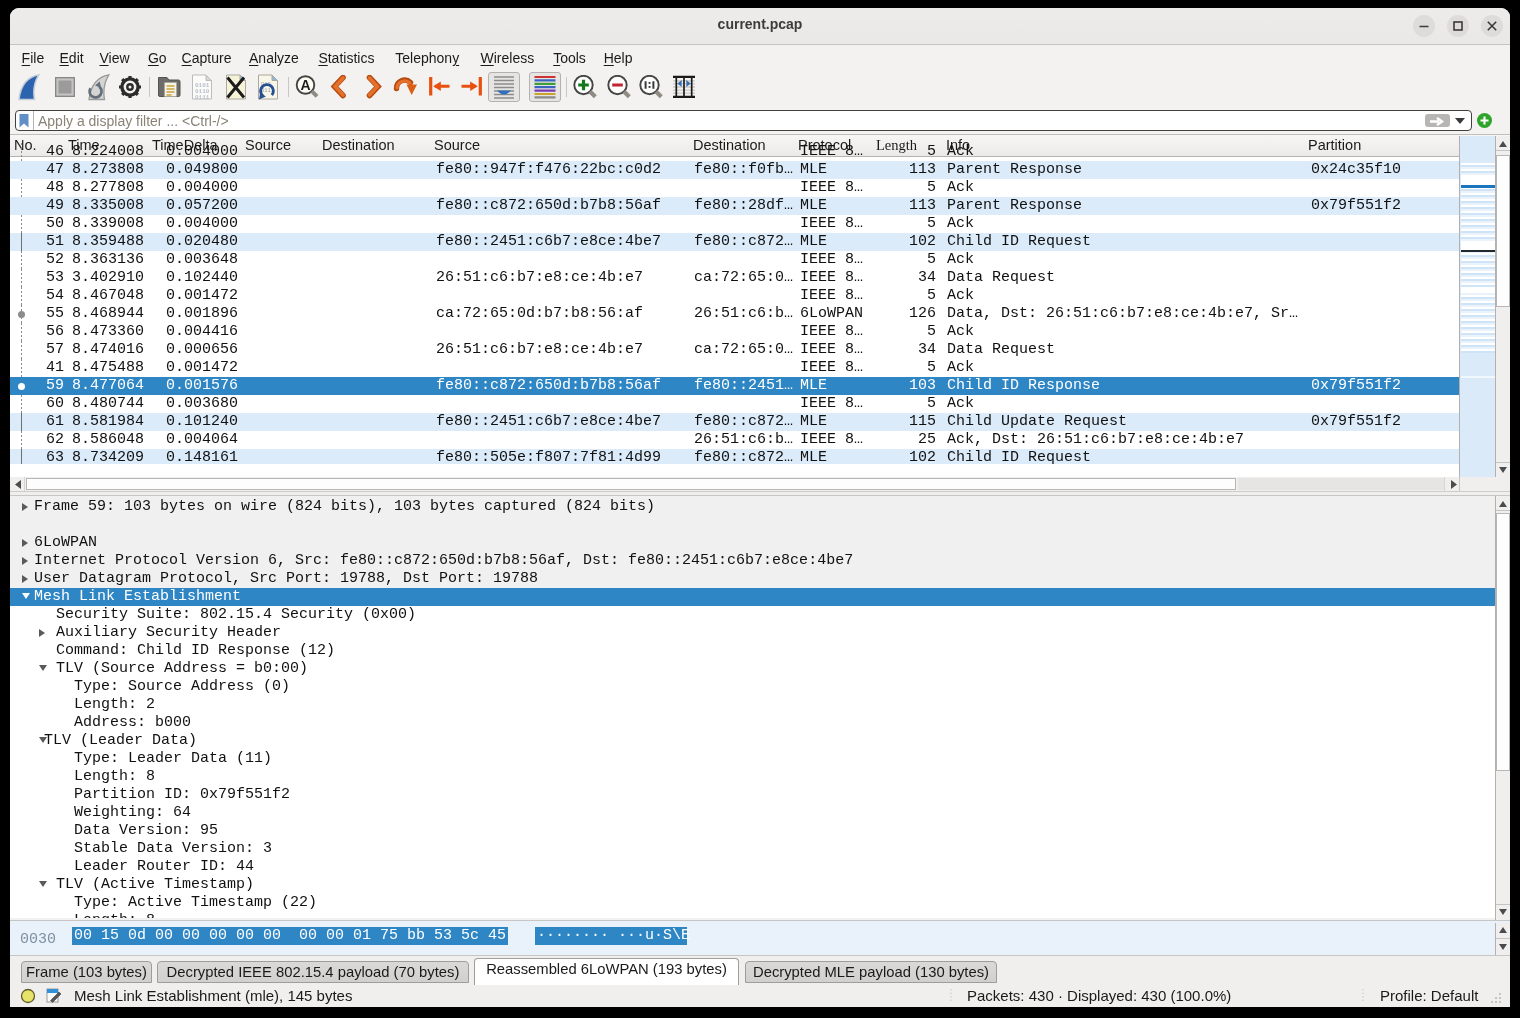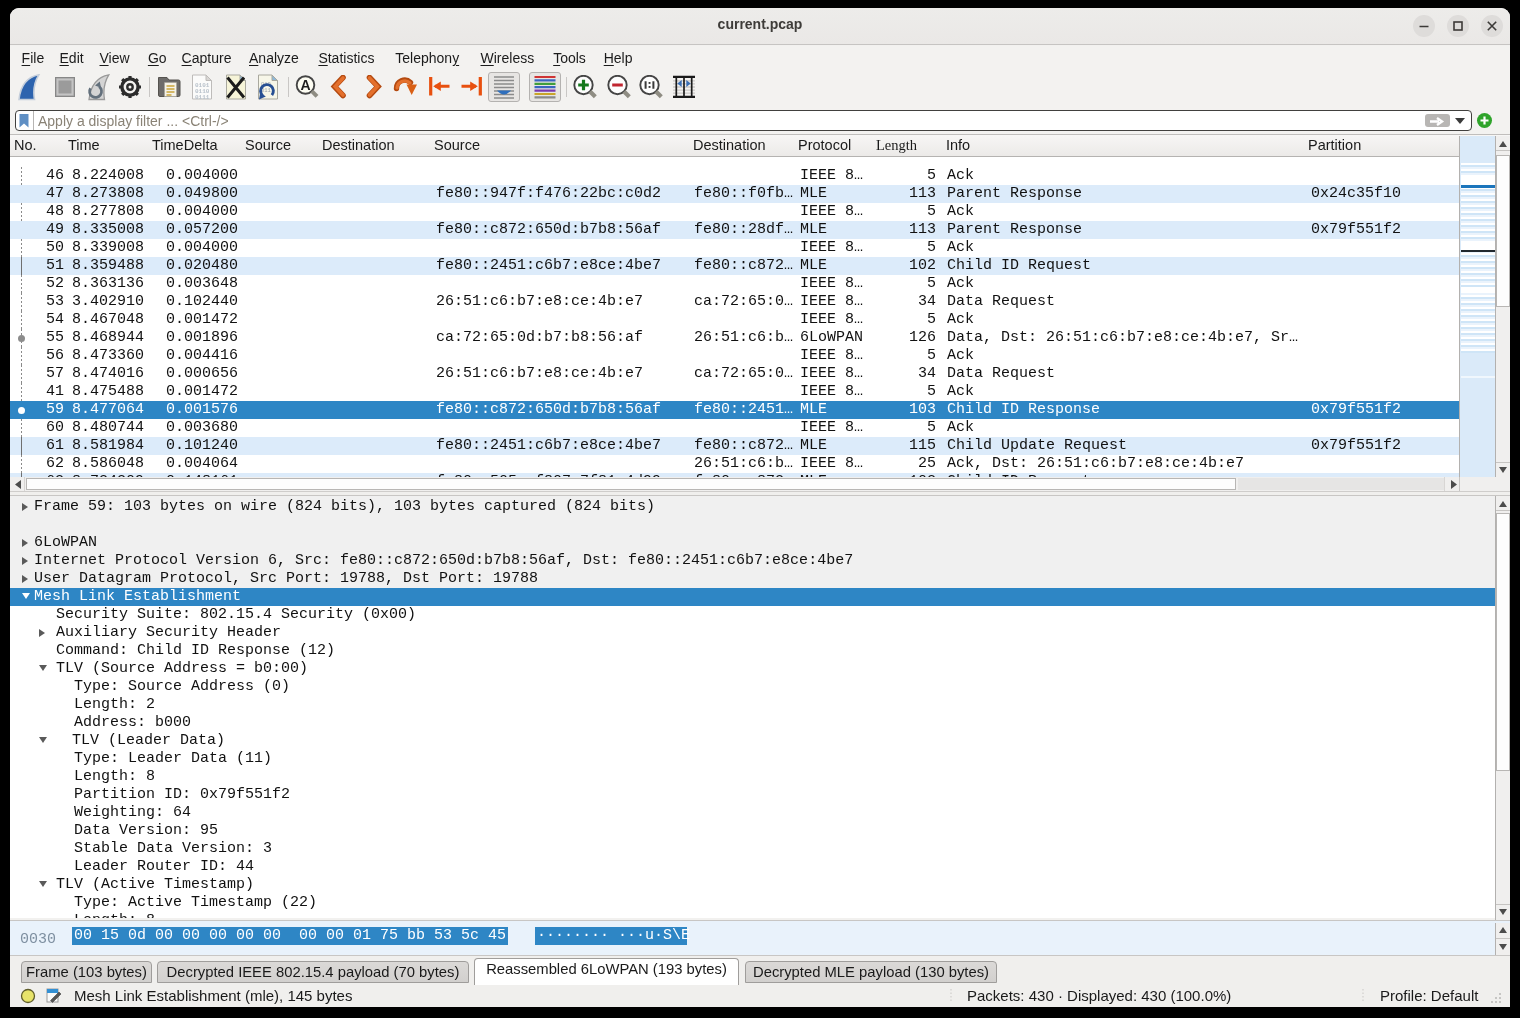--- a/index.html
+++ b/index.html
@@ -23,21 +23,21 @@
 #finput{position:absolute;left:5px;top:6px;width:1457px;height:21px;background:#fff;border:1px solid #41403e;border-radius:4px;}
 #fbookline{position:absolute;left:17px;top:0;width:1px;height:19px;background:#b7b5b3;}
 #fplaceholder{position:absolute;left:22px;top:2px;font-size:14px;color:#8a8376;}
 #fapply{position:absolute;right:21px;top:3px;width:25px;height:13px;background:#b8b6b4;border-radius:3px;}
 #fcaret{position:absolute;right:6px;top:7px;width:0;height:0;border-left:5px solid transparent;border-right:5px solid transparent;border-top:6px solid #3a3a3a;}
 #fplus{position:absolute;left:1467px;top:9px;width:15px;height:15px;border-radius:50%;background:#2fa42b;}
 
 #plist{position:absolute;left:0;top:127px;width:1500px;height:342px;background:#fff;overflow:hidden;}
 #phead{position:absolute;left:0;top:0;width:1500px;height:22px;background:linear-gradient(#f7f6f5,#eceae8);border-bottom:1px solid #b5b3b1;}
 .hl{position:absolute;top:2px;font-size:14.5px;color:#1a1a1a;}
-#prows{position:absolute;left:0;top:32px;width:1449px;height:321px;overflow:hidden;font-family:"Liberation Mono",monospace;font-size:15px;color:#111;}
+#prows{position:absolute;left:0;top:8px;width:1449px;height:321px;overflow:hidden;font-family:"Liberation Mono",monospace;font-size:15px;color:#111;}
 .prow{position:absolute;left:0;width:1449px;height:18px;line-height:18px;white-space:pre;}
 .prow.blue{background:#dcebfa;}
 .prow.sel{background:#2e86c5;color:#fff;}
 .cno{position:absolute;left:0px;width:54px;text-align:right;}
 .ctime{position:absolute;left:62px;}
 .cdelta{position:absolute;left:156px;}
 .csrc{position:absolute;left:426px;}
 .cdst{position:absolute;left:684px;}
 .cproto{position:absolute;left:790px;}
 .clen{position:absolute;left:830px;width:96px;text-align:right;}
@@ -348,21 +348,21 @@
       <div class="drow" style="top:55px;"><span class="tri r" style="left:12px;top:5px;"></span><span style="position:absolute;left:24px;">Internet Protocol Version 6, Src: fe80::c872:650d:b7b8:56af, Dst: fe80::2451:c6b7:e8ce:4be7</span></div>
       <div class="drow" style="top:73px;"><span class="tri r" style="left:12px;top:5px;"></span><span style="position:absolute;left:24px;">User Datagram Protocol, Src Port: 19788, Dst Port: 19788</span></div>
       <div class="drow sel" style="top:91px;"><span class="tri dw" style="left:12px;top:5px;"></span><span style="position:absolute;left:24px;">Mesh Link Establishment</span></div>
       <div class="drow" style="top:109px;"><span style="position:absolute;left:46px;">Security Suite: 802.15.4 Security (0x00)</span></div>
       <div class="drow" style="top:127px;"><span class="tri r" style="left:29px;top:5px;"></span><span style="position:absolute;left:46px;">Auxiliary Security Header</span></div>
       <div class="drow" style="top:145px;"><span style="position:absolute;left:46px;">Command: Child ID Response (12)</span></div>
       <div class="drow" style="top:163px;"><span class="tri d" style="left:29px;top:5px;"></span><span style="position:absolute;left:46px;">TLV (Source Address = b0:00)</span></div>
       <div class="drow" style="top:181px;"><span style="position:absolute;left:64px;">Type: Source Address (0)</span></div>
       <div class="drow" style="top:199px;"><span style="position:absolute;left:64px;">Length: 2</span></div>
       <div class="drow" style="top:217px;"><span style="position:absolute;left:64px;">Address: b000</span></div>
-      <div class="drow" style="top:235px;"><span class="tri d" style="left:29px;top:5px;"></span><span style="position:absolute;left:62px;">TLV (Leader Data)</span></div>
+      <div class="drow" style="top:235px;"><span class="tri d" style="left:29px;top:5px;"></span><span style="position:absolute;left:34px;">TLV (Leader Data)</span></div>
       <div class="drow" style="top:253px;"><span style="position:absolute;left:64px;">Type: Leader Data (11)</span></div>
       <div class="drow" style="top:271px;"><span style="position:absolute;left:64px;">Length: 8</span></div>
       <div class="drow" style="top:289px;"><span style="position:absolute;left:64px;">Partition ID: 0x79f551f2</span></div>
       <div class="drow" style="top:307px;"><span style="position:absolute;left:64px;">Weighting: 64</span></div>
       <div class="drow" style="top:325px;"><span style="position:absolute;left:64px;">Data Version: 95</span></div>
       <div class="drow" style="top:343px;"><span style="position:absolute;left:64px;">Stable Data Version: 3</span></div>
       <div class="drow" style="top:361px;"><span style="position:absolute;left:64px;">Leader Router ID: 44</span></div>
       <div class="drow" style="top:379px;"><span class="tri d" style="left:29px;top:5px;"></span><span style="position:absolute;left:46px;">TLV (Active Timestamp)</span></div>
       <div class="drow" style="top:397px;"><span style="position:absolute;left:64px;">Type: Active Timestamp (22)</span></div>
       <div class="drow" style="top:415px;"><span style="position:absolute;left:64px;">Length: 8</span></div>

